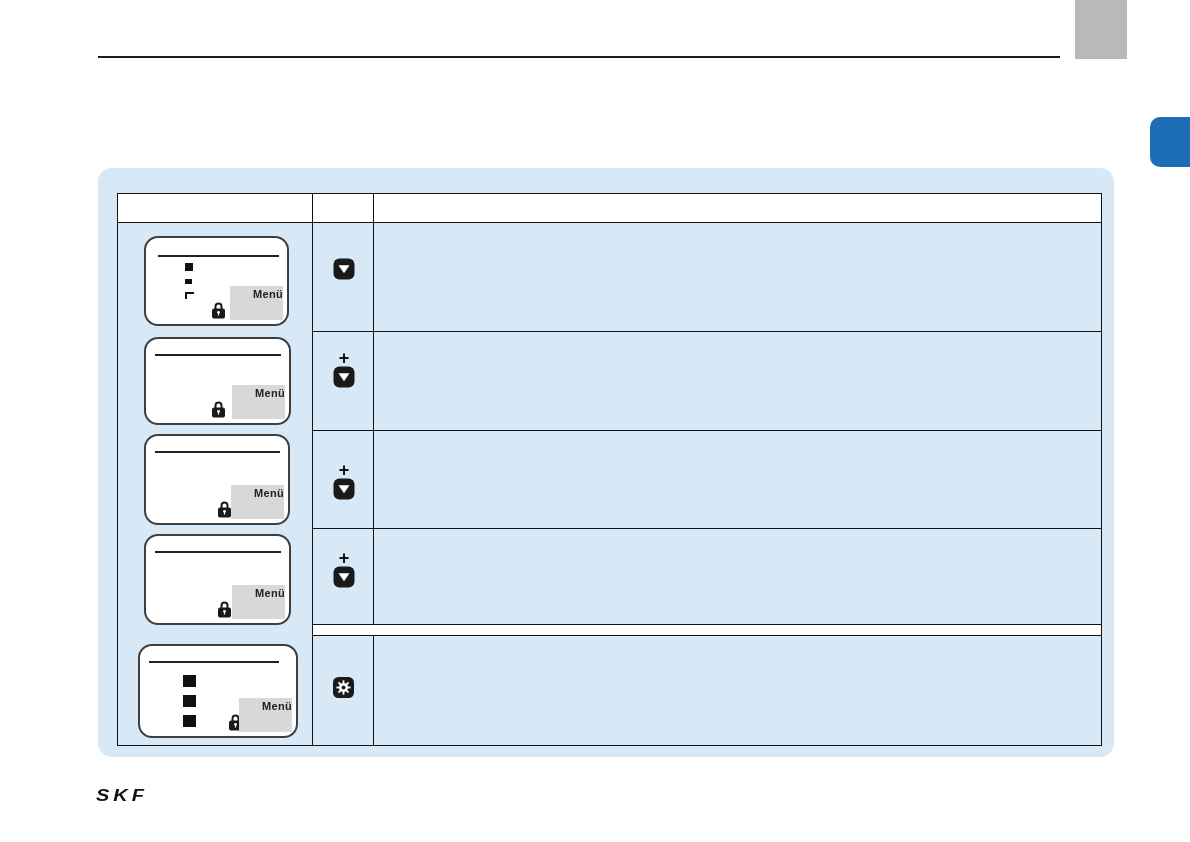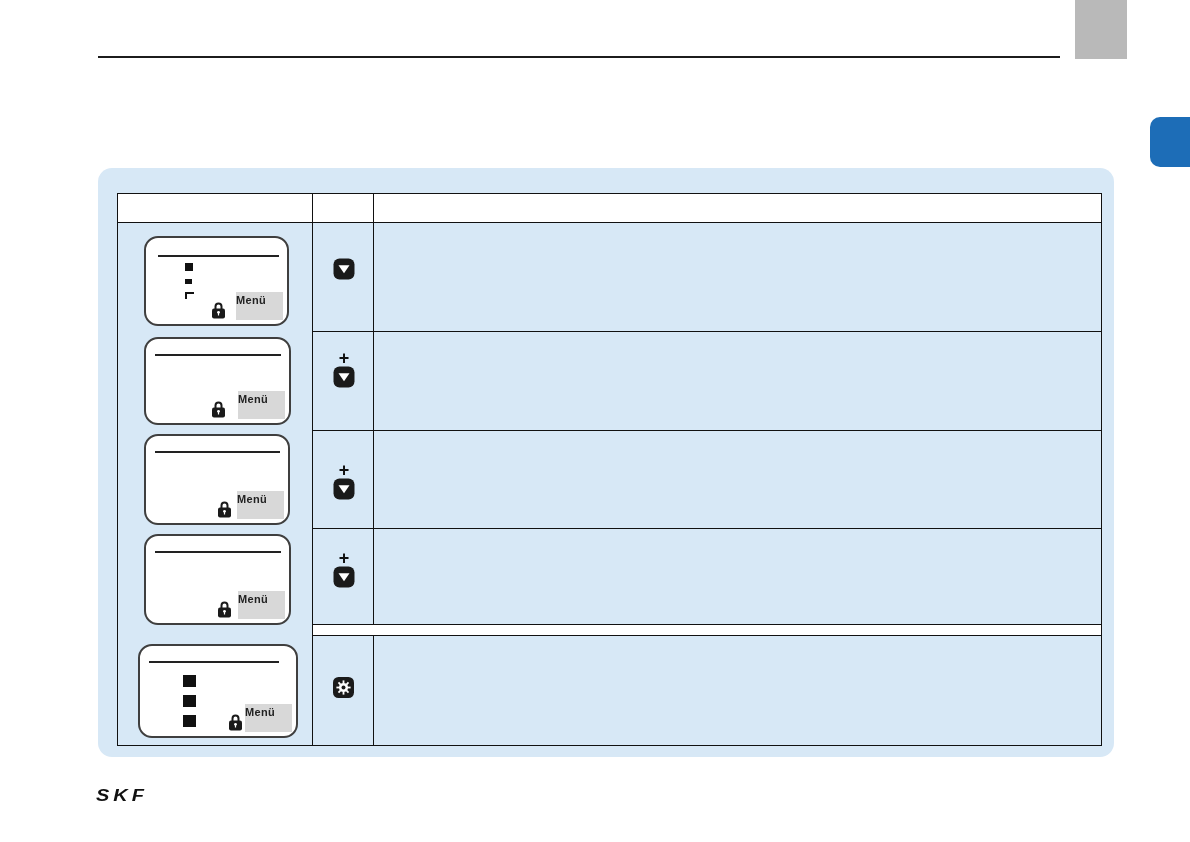--- a/index.html
+++ b/index.html
@@ -46,22 +46,22 @@
   .s1 .m1{left:39px;top:25px;width:8px;height:8px;}
   .s1 .m2{left:39px;top:41px;width:7px;height:5px;}
   .s1 .m3{left:39px;top:54px;width:7px;height:5px;background:transparent;border-top:2px solid #111;border-left:2px solid #111;}
   .s5 .q1{left:43px;top:29px;width:13px;height:12px;}
   .s5 .q2{left:43px;top:49px;width:13px;height:12px;}
   .s5 .q3{left:43px;top:69px;width:13px;height:12px;}
   .lock{position:absolute;bottom:5px;width:13px;height:18px;}
   .s1 .lock,.s2 .lock{left:66px;}
   .s3 .lock,.s4 .lock{left:72px;}
   .s5 .lock{left:89px;}
-  .menubox{position:absolute;right:4px;bottom:4px;width:47px;height:28px;background:#d8d8d8;
-           font-size:11px;font-weight:bold;line-height:17px;text-align:left;color:#222;letter-spacing:0.3px;}
+  .menubox{position:absolute;right:4px;bottom:4px;width:47px;height:34px;background:#d8d8d8;
+           font-size:11px;font-weight:bold;line-height:17px;text-align:right;color:#222;letter-spacing:0.3px;padding-left:6px;}
 
   
   .btn{width:22px;height:22px;z-index:1;}
   .b1{left:215px;top:64px;}
   .b2{left:215px;top:172px;}
   .b3{left:215px;top:284px;}
   .b4{left:215px;top:372px;}
   .b5{left:215px;top:483px;}
   .plus{left:215px;width:22px;text-align:center;font-size:18px;font-weight:bold;color:#111;line-height:14px;z-index:1;}
   .p2{top:157px;} .p3{top:269px;} .p4{top:357px;}

